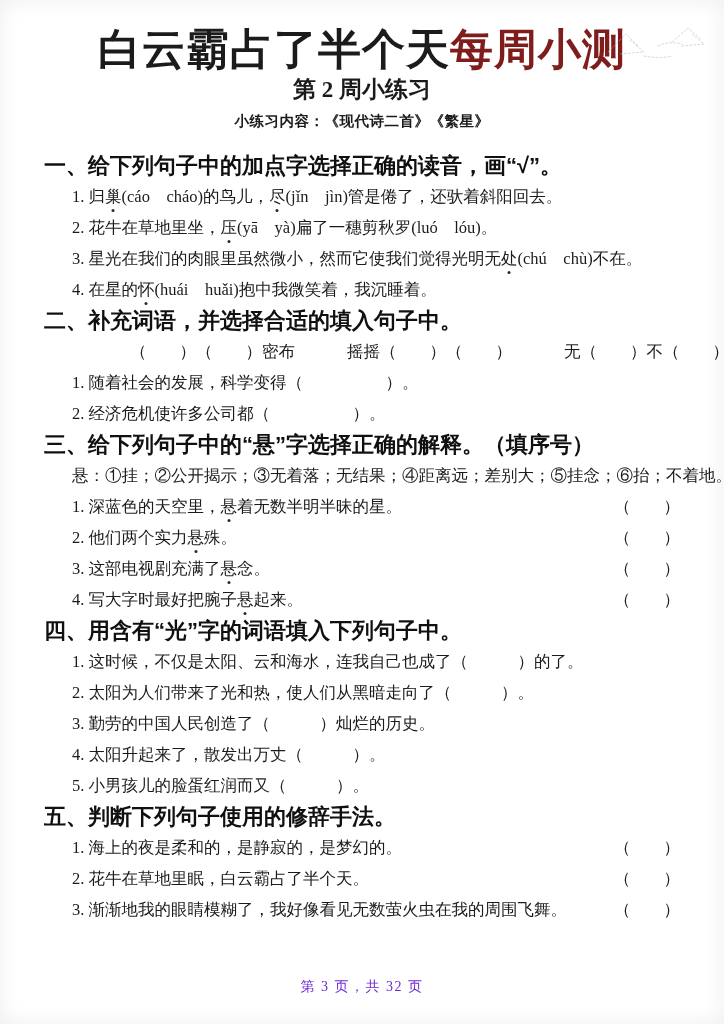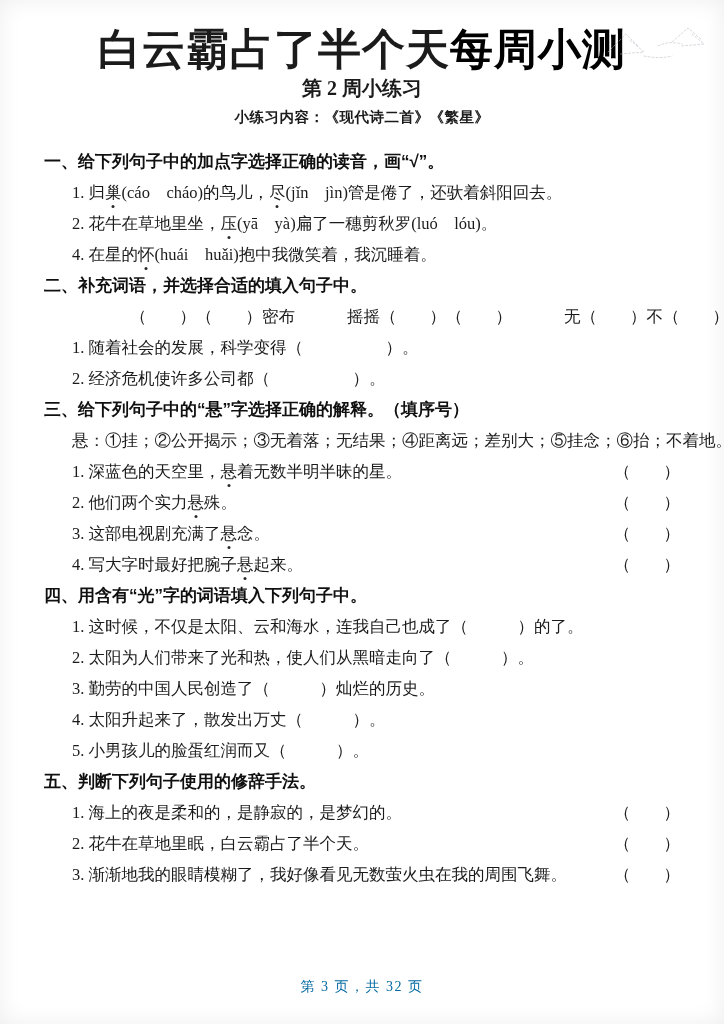--- a/index.html
+++ b/index.html
@@ -27,35 +27,35 @@
     text-align: center;
     font-size: 43px;
     font-weight: bold;
     letter-spacing: 1px;
     line-height: 1.1;
   }
   .title-accent { }
   .subtitle {
     margin: 2px 0 8px 0;
     text-align: center;
-    font-size: 20px;
+    font-size: 23px;
     font-weight: bold;
     line-height: 1.15;
   }
   .content-note {
     text-align: center;
     font-size: 14.5px;
     font-weight: bold;
     margin-bottom: 24px;
     letter-spacing: 0.5px;
   }
   .sec-heading {
     font-family: "Liberation Sans", "DejaVu Sans", sans-serif;
     font-weight: bold;
-    font-size: 17px;
+    font-size: 22px;
     line-height: 22px;
     color: #101010;
     margin: 3px 0 9px 0;
   }
   .line {
     font-size: 16.5px;
     line-height: 22px;
     margin: 0 0 9px 28px;
   }
   .item {
@@ -90,53 +90,56 @@
     background: #2a2a2a;
   }
   .page-footer {
     position: absolute;
     left: 0;
     right: 0;
     bottom: 28px;
     text-align: center;
     font-size: 14px;
     letter-spacing: 1.5px;
-    color: #0369a1;
+    color: #6d28d9;
   }
 </style>
 </head>
 <body>
 
 <div class="page">
 
   <svg class="decor-sketch" width="104" height="44" viewBox="0 0 104 44">
     <g fill="none" stroke="#b6bac2" stroke-width="1" stroke-linecap="round" stroke-dasharray="2 2">
       <path d="M4 36 L22 18 L34 30"></path>
       <path d="M26 24 L40 36 L16 38"></path>
       <path d="M54 30 C62 26 70 26 78 28"></path>
       <path d="M68 26 L84 12 L98 24"></path>
       <path d="M88 18 L100 28 L78 30"></path>
       <path d="M40 40 C50 42 60 42 68 40"></path>
     </g>
   </svg>
 
-  <h1 class="page-title"><span>白云霸占了半个天</span><span class="title-accent" id="title-accent" style="color: #000000;">每周小测</span></h1>
+  <h1 class="page-title"><span>白云霸占了半个天</span><span class="title-accent" id="title-accent" style="color: #7f1d1d;">每周小测</span></h1>
 
   <h2 class="subtitle">第 2 周小练习</h2>
 
   <div class="content-note">小练习内容：《现代诗二首》《繁星》</div>
 
   <div id="sections">
       <section>
         <div class="sec-heading">一、给下列句子中的加点字选择正确的读音，画“√”。</div>
         <div class="line item">
           <span class="item-text">1. 归<span class="dotted">巢</span>(cáo　cháo)的鸟儿，<span class="dotted">尽</span>(jǐn　jìn)管是倦了，还驮着斜阳回去。</span>
         </div>
         <div class="line item">
           <span class="item-text">2. 花牛在草地里坐，<span class="dotted">压</span>(yā　yà)扁了一穗剪秋罗(luó　lóu)。</span>
+        </div>
+        <div class="line item">
+          <span class="item-text">3. 星光在我们的肉眼里虽然微小，然而它使我们觉得光明无<span class="dotted">处</span>(chú　chù)不在。</span>
         </div>
         <div class="line item">
           <span class="item-text">4. 在星的<span class="dotted">怀</span>(huái　huǎi)抱中我微笑着，我沉睡着。</span>
         </div>
       </section>
       <section>
         <div class="sec-heading">二、补充词语，并选择合适的填入句子中。</div>
         <div class="line word-bank">
           <span>（　　）（　　）密布</span>
           <span>摇摇（　　）（　　）</span>

